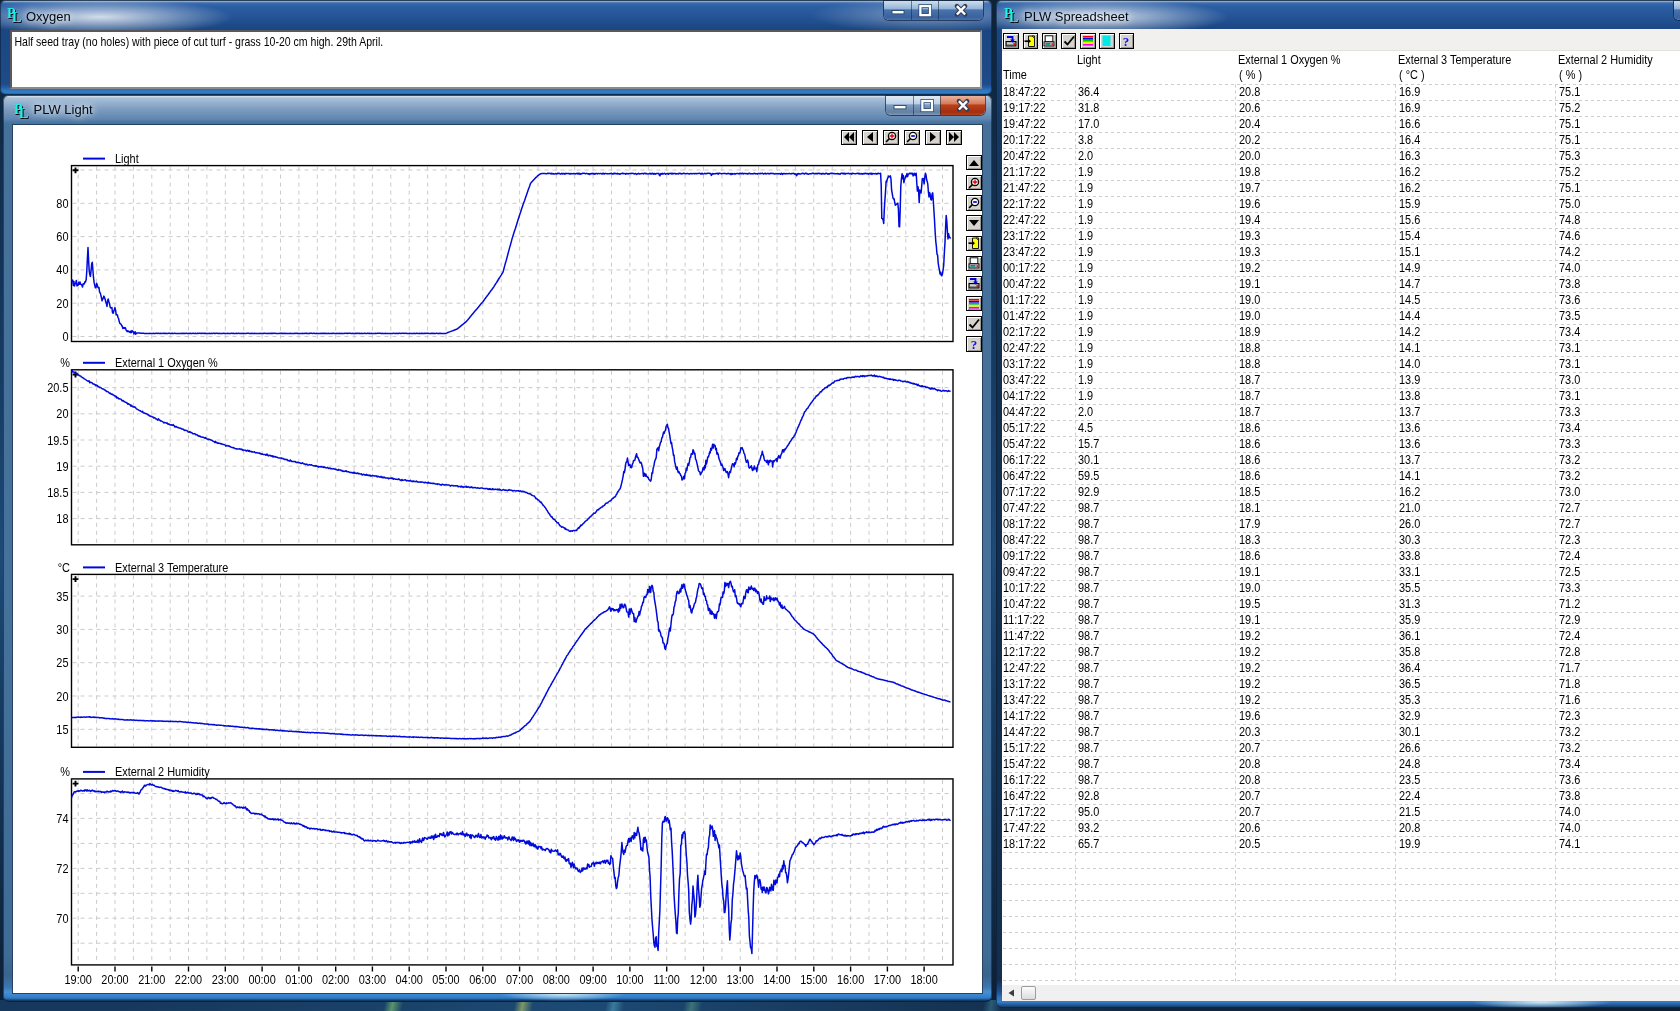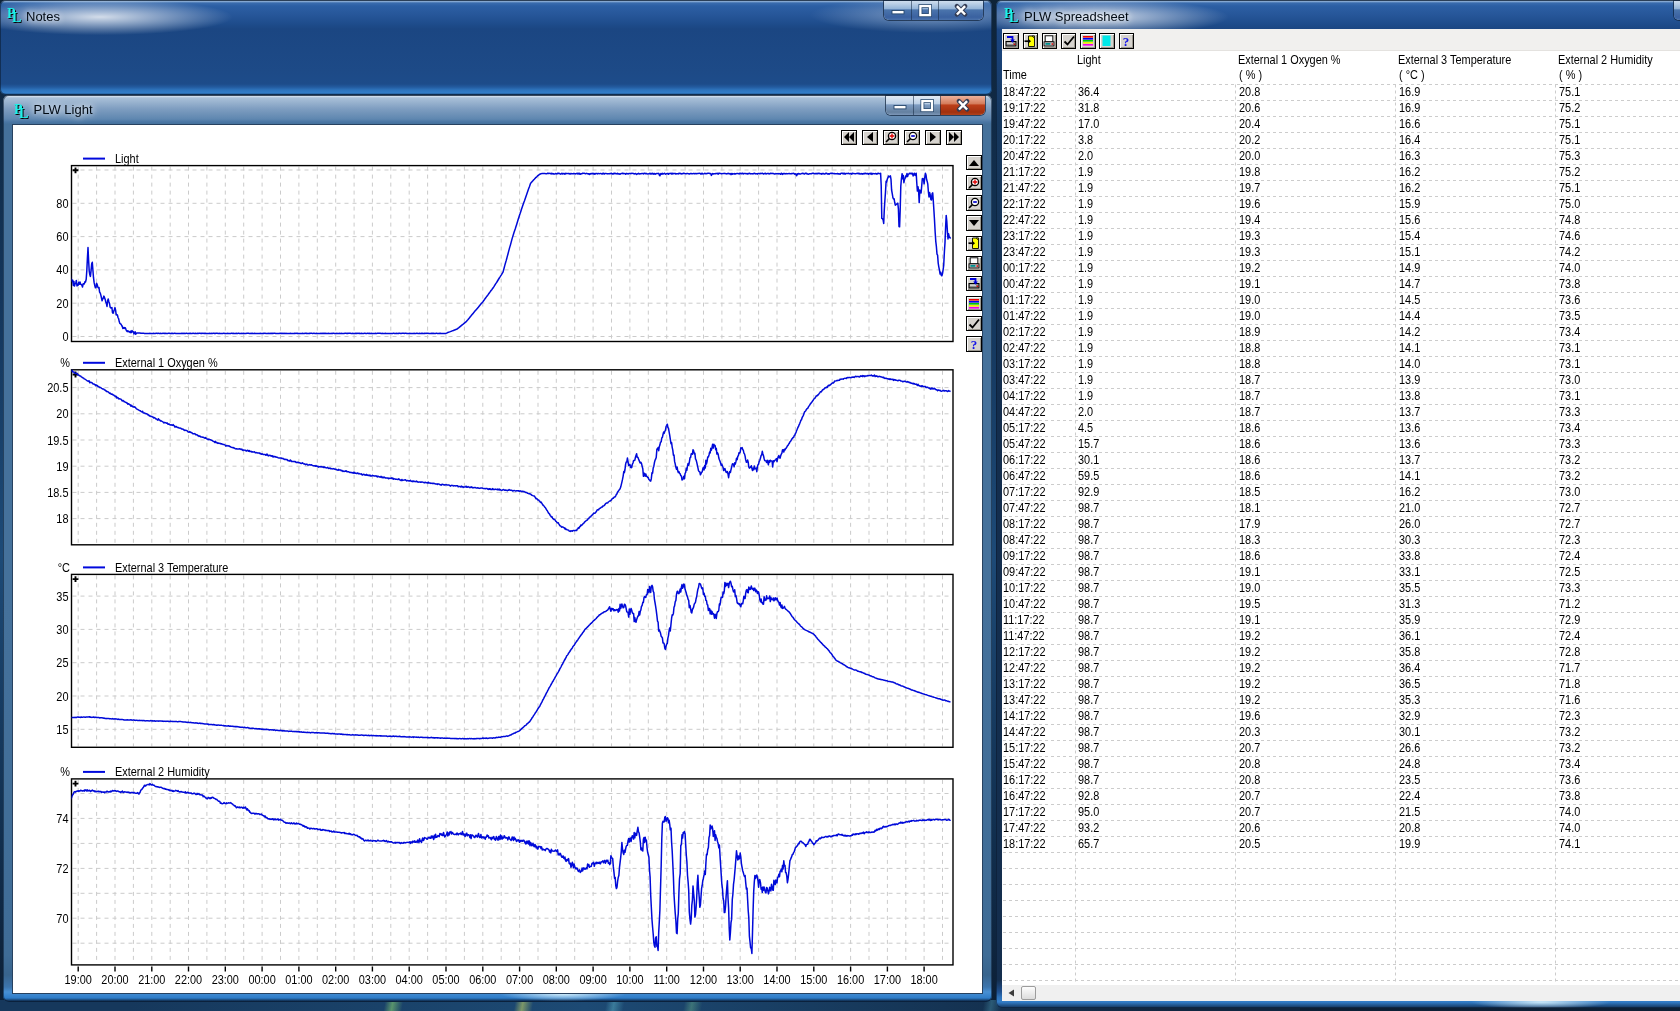--- a/index.html
+++ b/index.html
@@ -79,39 +79,42 @@
 
 <div class="win" id="notes">
   <span class="plic" style="left:5.5px;top:6px"><svg width="18" height="18" viewBox="0 0 18 18">
         <g font-family="'Liberation Serif',serif" font-weight="bold" font-size="14px">
           <text x="2.1" y="12.6" fill="#000">P</text>
           <text x="7.1" y="16.6" fill="#000">L</text>
           <text x="1" y="11.5" fill="#1cf0e8">P</text>
           <text x="6" y="15.5" fill="#1cf0e8">L</text>
         </g>
       </svg></span>
-  <div class="titletext" style="left:26px;top:9px">Notes</div>
+  <div class="titletext" style="left:26px;top:9px">Oxygen</div>
   <div class="caps" style="left:884px;top:1px">
       <div class="cb">
         <svg width="27" height="19" viewBox="0 0 27 19">
           <rect x="8" y="9.5" width="12" height="3.4" fill="#fff" stroke="#27486e" stroke-width="0.9"></rect>
         </svg>
       </div>
       <div class="cb">
         <svg width="27" height="19" viewBox="0 0 27 19">
           <rect x="8.7" y="4.9" width="10" height="9.4" fill="none" stroke="#27486e" stroke-width="4"></rect>
           <rect x="8.7" y="4.9" width="10" height="9.4" fill="none" stroke="#fff" stroke-width="2.4"></rect>
         </svg>
       </div>
       <div class="cb cbr ">
         <svg width="45" height="19" viewBox="0 0 45 19">
           <path d="M18.3 5 L26.7 13.6 M26.7 5 L18.3 13.6" stroke="#333c55" stroke-width="4.6" stroke-linecap="round"></path>
           <path d="M18.3 5 L26.7 13.6 M26.7 5 L18.3 13.6" stroke="#fff" stroke-width="2.5"></path>
         </svg>
       </div>
+    </div>
+  <div class="client">
+      <div>Half seed tray (no holes) with piece of cut turf - grass 10-20 cm high. 29th April.</div>
     </div>
 </div>
 
 <div class="win" id="graph">
   <span class="plic" style="left:10px;top:7px"><svg width="18" height="18" viewBox="0 0 18 18">
         <g font-family="'Liberation Serif',serif" font-weight="bold" font-size="14px">
           <text x="2.1" y="12.6" fill="#000">P</text>
           <text x="7.1" y="16.6" fill="#000">L</text>
           <text x="1" y="11.5" fill="#1cf0e8">P</text>
           <text x="6" y="15.5" fill="#1cf0e8">L</text>

